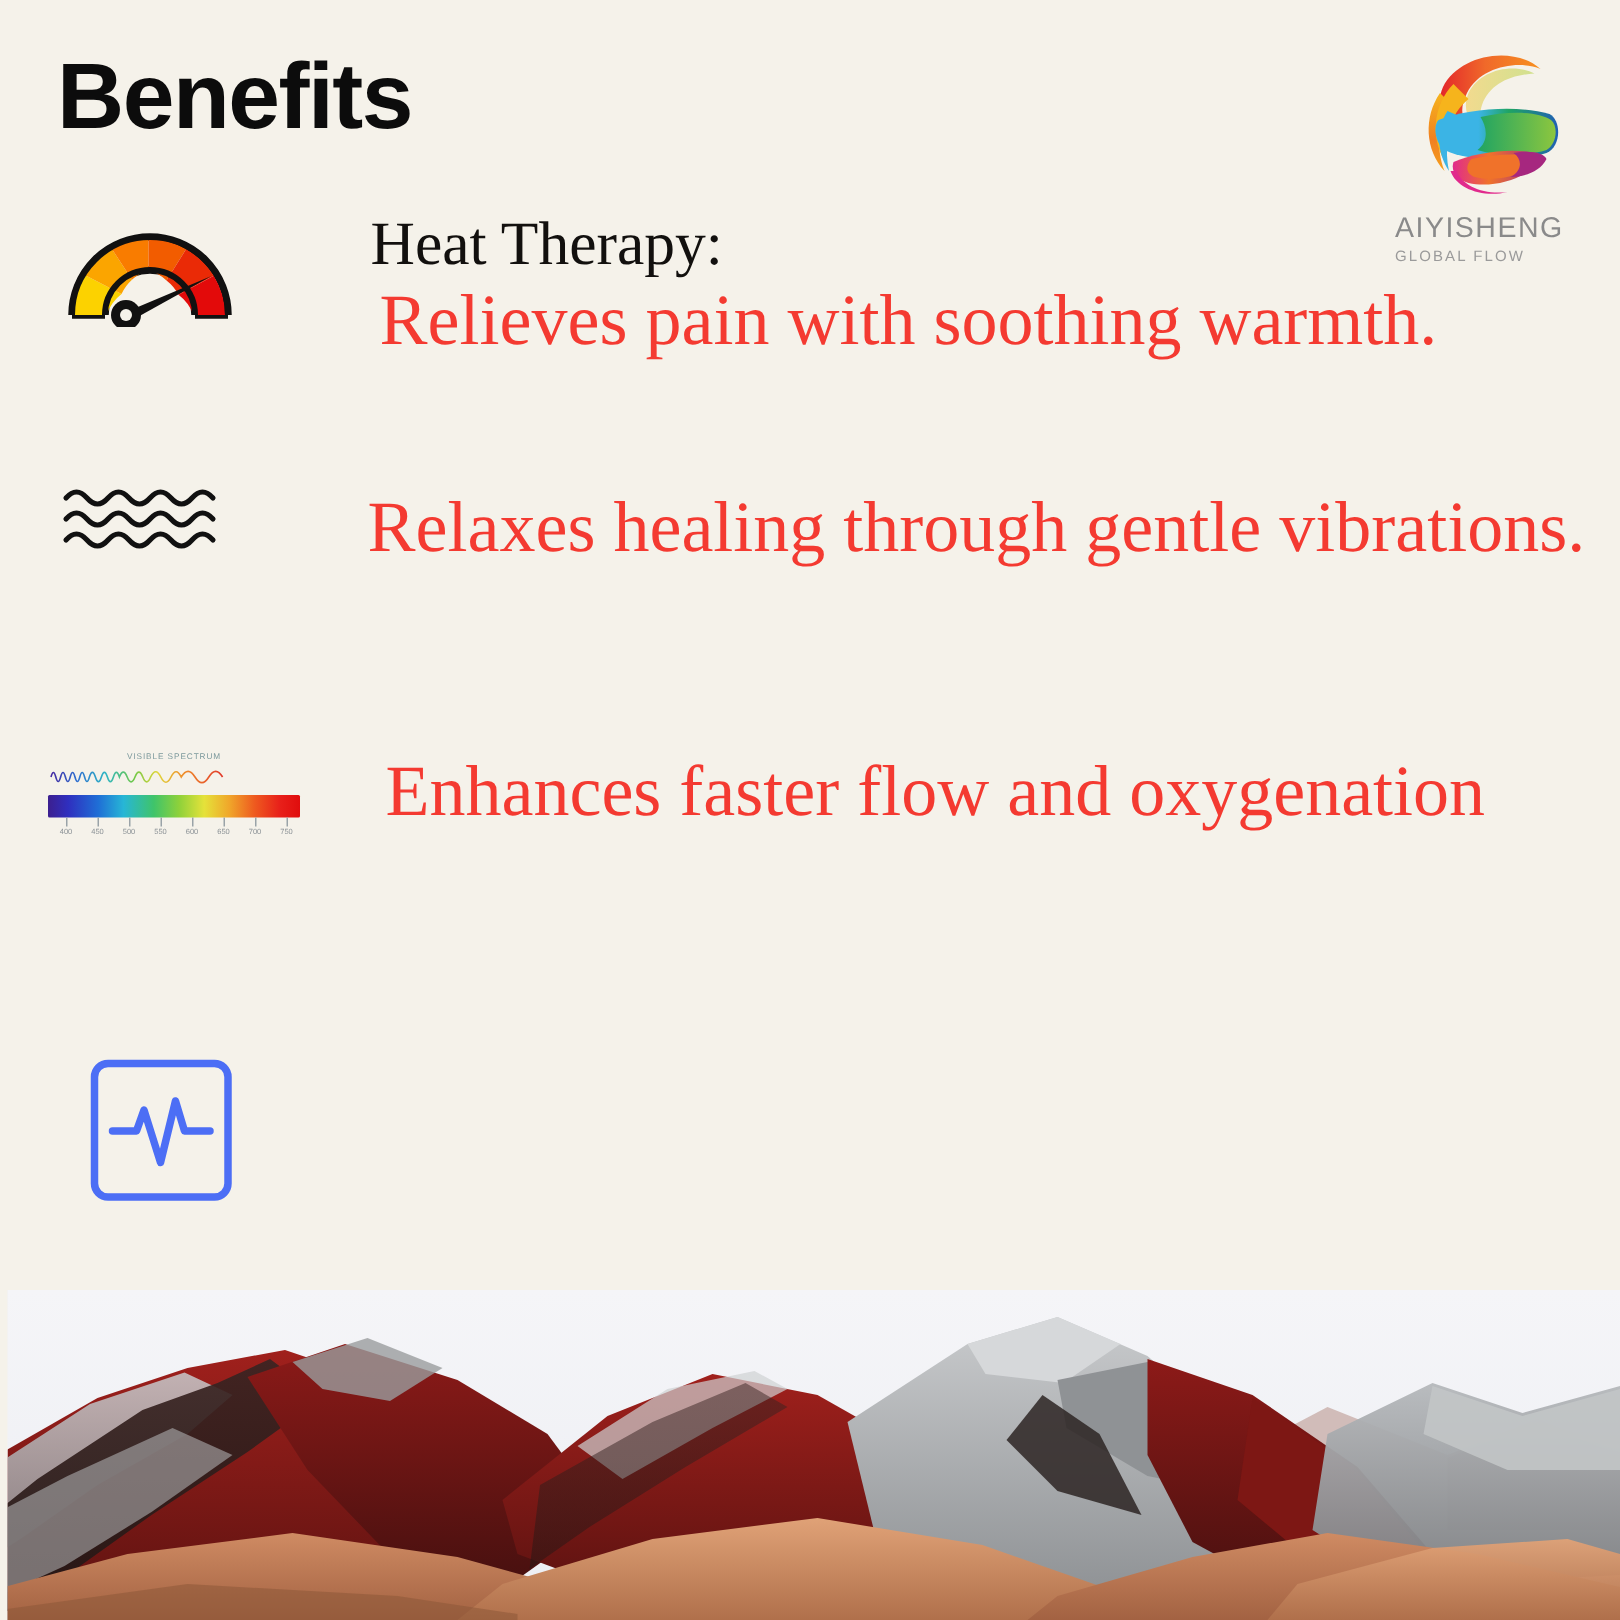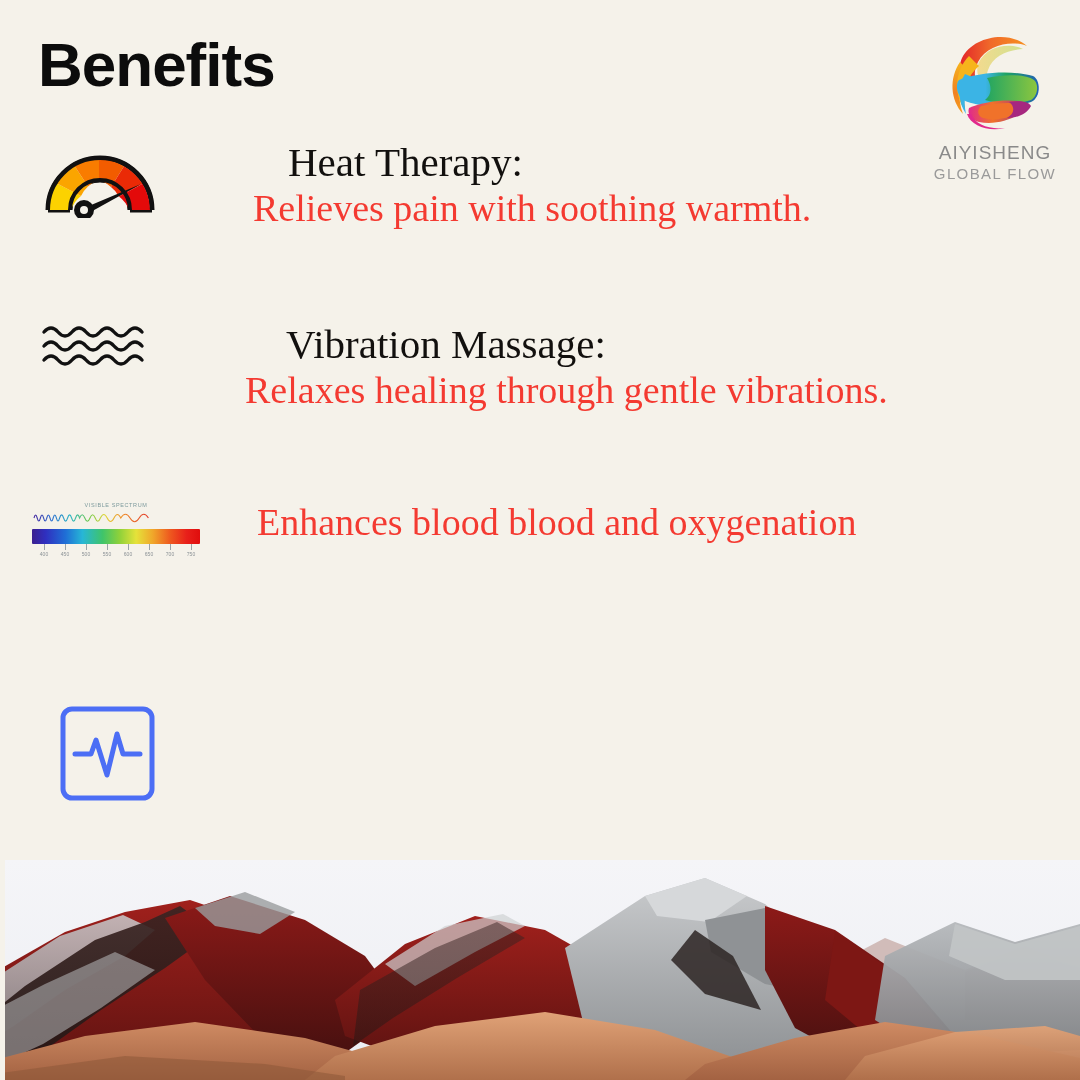--- a/index.html
+++ b/index.html
@@ -12,44 +12,44 @@
   }
   .page { position:relative; width:1080px; height:1080px; }
 
   
   .title {
     position:absolute; left:38px; top:34px;
     font-family:"Liberation Sans", sans-serif;
     font-weight:bold; font-size:62px; color:#0c0c0c;
     letter-spacing:-1px; line-height:1;
   }
-  .logo { position:absolute; right:20px; top:22px; width:130px; text-align:center; }
+  .logo { position:absolute; right:20px; top:22px; width:130px; text-align:left; }
   .logo-mark { width:120px; height:120px; margin:0 auto; display:block; }
   .logo-name {
     font-family:"Liberation Sans", sans-serif;
     font-size:19px; letter-spacing:1.0px; color:#8a8a8a;
     margin-top:1px; line-height:1.1;
   }
   .logo-sub {
     font-family:"Liberation Sans", sans-serif;
-    font-size:15px; letter-spacing:1.4px; color:#9a9a9a;
+    font-size:10px; letter-spacing:1.4px; color:#9a9a9a;
     margin-top:2px; line-height:1.1;
   }
 
   
   .benefit { position:absolute; left:0; width:1080px; }
   .b-icon { position:absolute; left:40px; top:0; width:170px; height:110px; }
   .b-text { position:absolute; }
   .b-title {
     font-family:"Liberation Serif", serif;
-    font-size:41px; color:#12100e; line-height:1.08; white-space:nowrap;margin-left:41px;
+    font-size:41px; color:#12100e; line-height:1.08; white-space:nowrap;
   }
   .b-desc {
     font-family:"Liberation Serif", serif;
-    font-size:38px; color:#f43a31; line-height:1.1; white-space:nowrap;
+    font-size:48px; color:#f43a31; line-height:1.1; white-space:nowrap;
     margin-top:4px;
   }
 
   #row-1 { top:140px; }
   #row-1 .b-text { left:247px; top:0px; }
   #row-1 .b-desc { margin-left:6px; }
 
   #row-2 { top:322px; }
   #row-2 .b-text { left:245px; top:0px; }
 
@@ -193,21 +193,20 @@
     <div class="b-icon">
       <svg class="waves" viewBox="0 0 110 48">
         <g fill="none" stroke="#111" stroke-width="3.4" stroke-linecap="round">
           <path d="M4,10 q7,-8 14,0 t14,0 t14,0 t14,0 t14,0 t14,0 t14,0"></path>
           <path d="M4,24 q7,-8 14,0 t14,0 t14,0 t14,0 t14,0 t14,0 t14,0"></path>
           <path d="M4,38 q7,-8 14,0 t14,0 t14,0 t14,0 t14,0 t14,0 t14,0"></path>
         </g>
       </svg>
     </div>
     <div class="b-text">
-      <div class="b-title">Vibration Massage:</div>
       <div class="b-desc">Relaxes healing through gentle vibrations.</div>
     </div>
   </div>
 
   <div class="benefit" id="row-3">
     <div class="b-icon" style="left:32px;top:4px;">
       <div class="spectrum-wrap">
         <div class="spectrum-label">VISIBLE SPECTRUM</div>
         <svg width="168" height="16" viewBox="0 0 168 16">
           <defs>
@@ -242,21 +241,21 @@
           <span class="tk" style="left:117px"></span>
             <span class="tl" style="left:117px">650</span>
           <span class="tk" style="left:138px"></span>
             <span class="tl" style="left:138px">700</span>
           <span class="tk" style="left:159px"></span>
             <span class="tl" style="left:159px">750</span>
         </div>
       </div>
     </div>
     <div class="b-text">
-      <div class="b-desc">Enhances blood blood and oxygenation</div>
+      <div class="b-desc">Enhances faster flow and oxygenation</div>
     </div>
   </div>
 
   <div class="benefit" id="row-4">
     <div class="b-icon" style="left:60px;top:6px;">
       <svg class="pulse-box" viewBox="0 0 95 95">
         <rect x="3" y="3" width="89" height="89" rx="9" ry="9" fill="none" stroke="#4c6ef5" stroke-width="5"></rect>
         <path d="M15,48 H31 L36,34 L47,69 L57,28 L63,48 H80" fill="none" stroke="#4c6ef5" stroke-width="5" stroke-linecap="round" stroke-linejoin="round"></path>
       </svg>
     </div>

